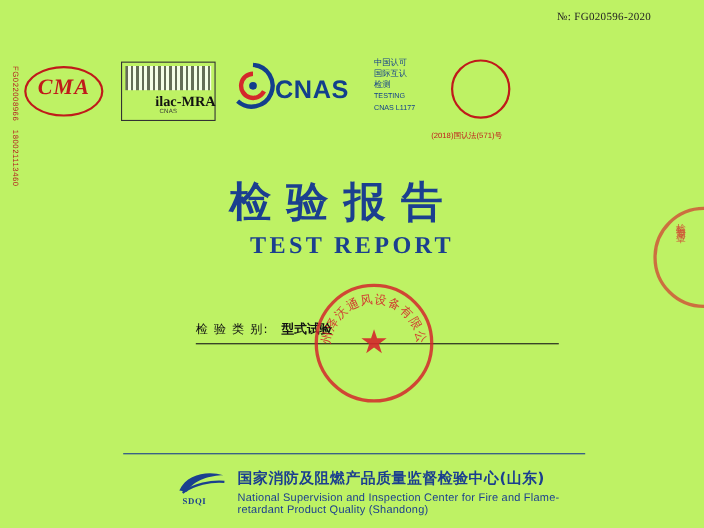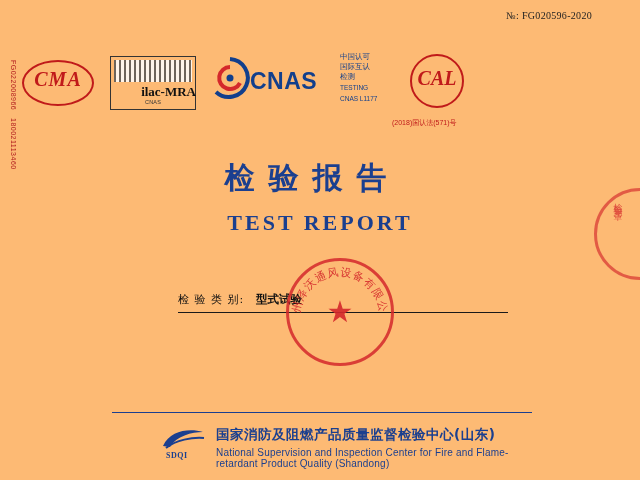--- a/index.html
+++ b/index.html
@@ -12,21 +12,21 @@
     height: 480px;
     font-family: "Liberation Sans", sans-serif;
     overflow: hidden;
     position: relative;
   }
   .page {
     position: absolute;
     left: 0; top: 0;
     width: 640px;
     height: 480px;
-    background: #fdba74;
+    background: #bef264;
   }
   
   .serial {
     position: absolute;
     right: 48px;
     top: 10px;
     font-size: 10px;
     color: #222;
     font-family: "Liberation Serif", serif;
     letter-spacing: 0.3px;
@@ -208,21 +208,21 @@
     color: #c01a1a;
     white-space: nowrap;
   }
   
   .title-cn {
     position: absolute;
     left: 0;
     top: 158px;
     width: 611px;
     text-align: center;
-    font-size: 30px;
+    font-size: 38px;
     font-weight: bold;
     color: #1b3f8f;
     letter-spacing: 14px;
     text-indent: 14px;
     font-family: "DejaVu Sans", sans-serif;
   }
   .title-en {
     position: absolute;
     left: 0;
     top: 210px;
@@ -429,21 +429,20 @@
     <div class="cnas-right">
       <div class="cn">中国认可</div>
       <div class="cn">国际互认</div>
       <div class="cn">检测</div>
       <div class="en">TESTING</div>
       <div class="en">CNAS L1177</div>
     </div>
 
     <div class="cal">
       <div class="circ"></div>
-      <div class="letters">CAL</div>
     </div>
     <div class="cal-code">(2018)国认法(571)号</div>
   </div>
 
   <div class="title-cn">检验报告</div>
   <div class="title-en">TEST REPORT</div>
 
   <div class="seal-edge"></div>
   <div class="seal-edge-txt">检验专用章</div>
 

